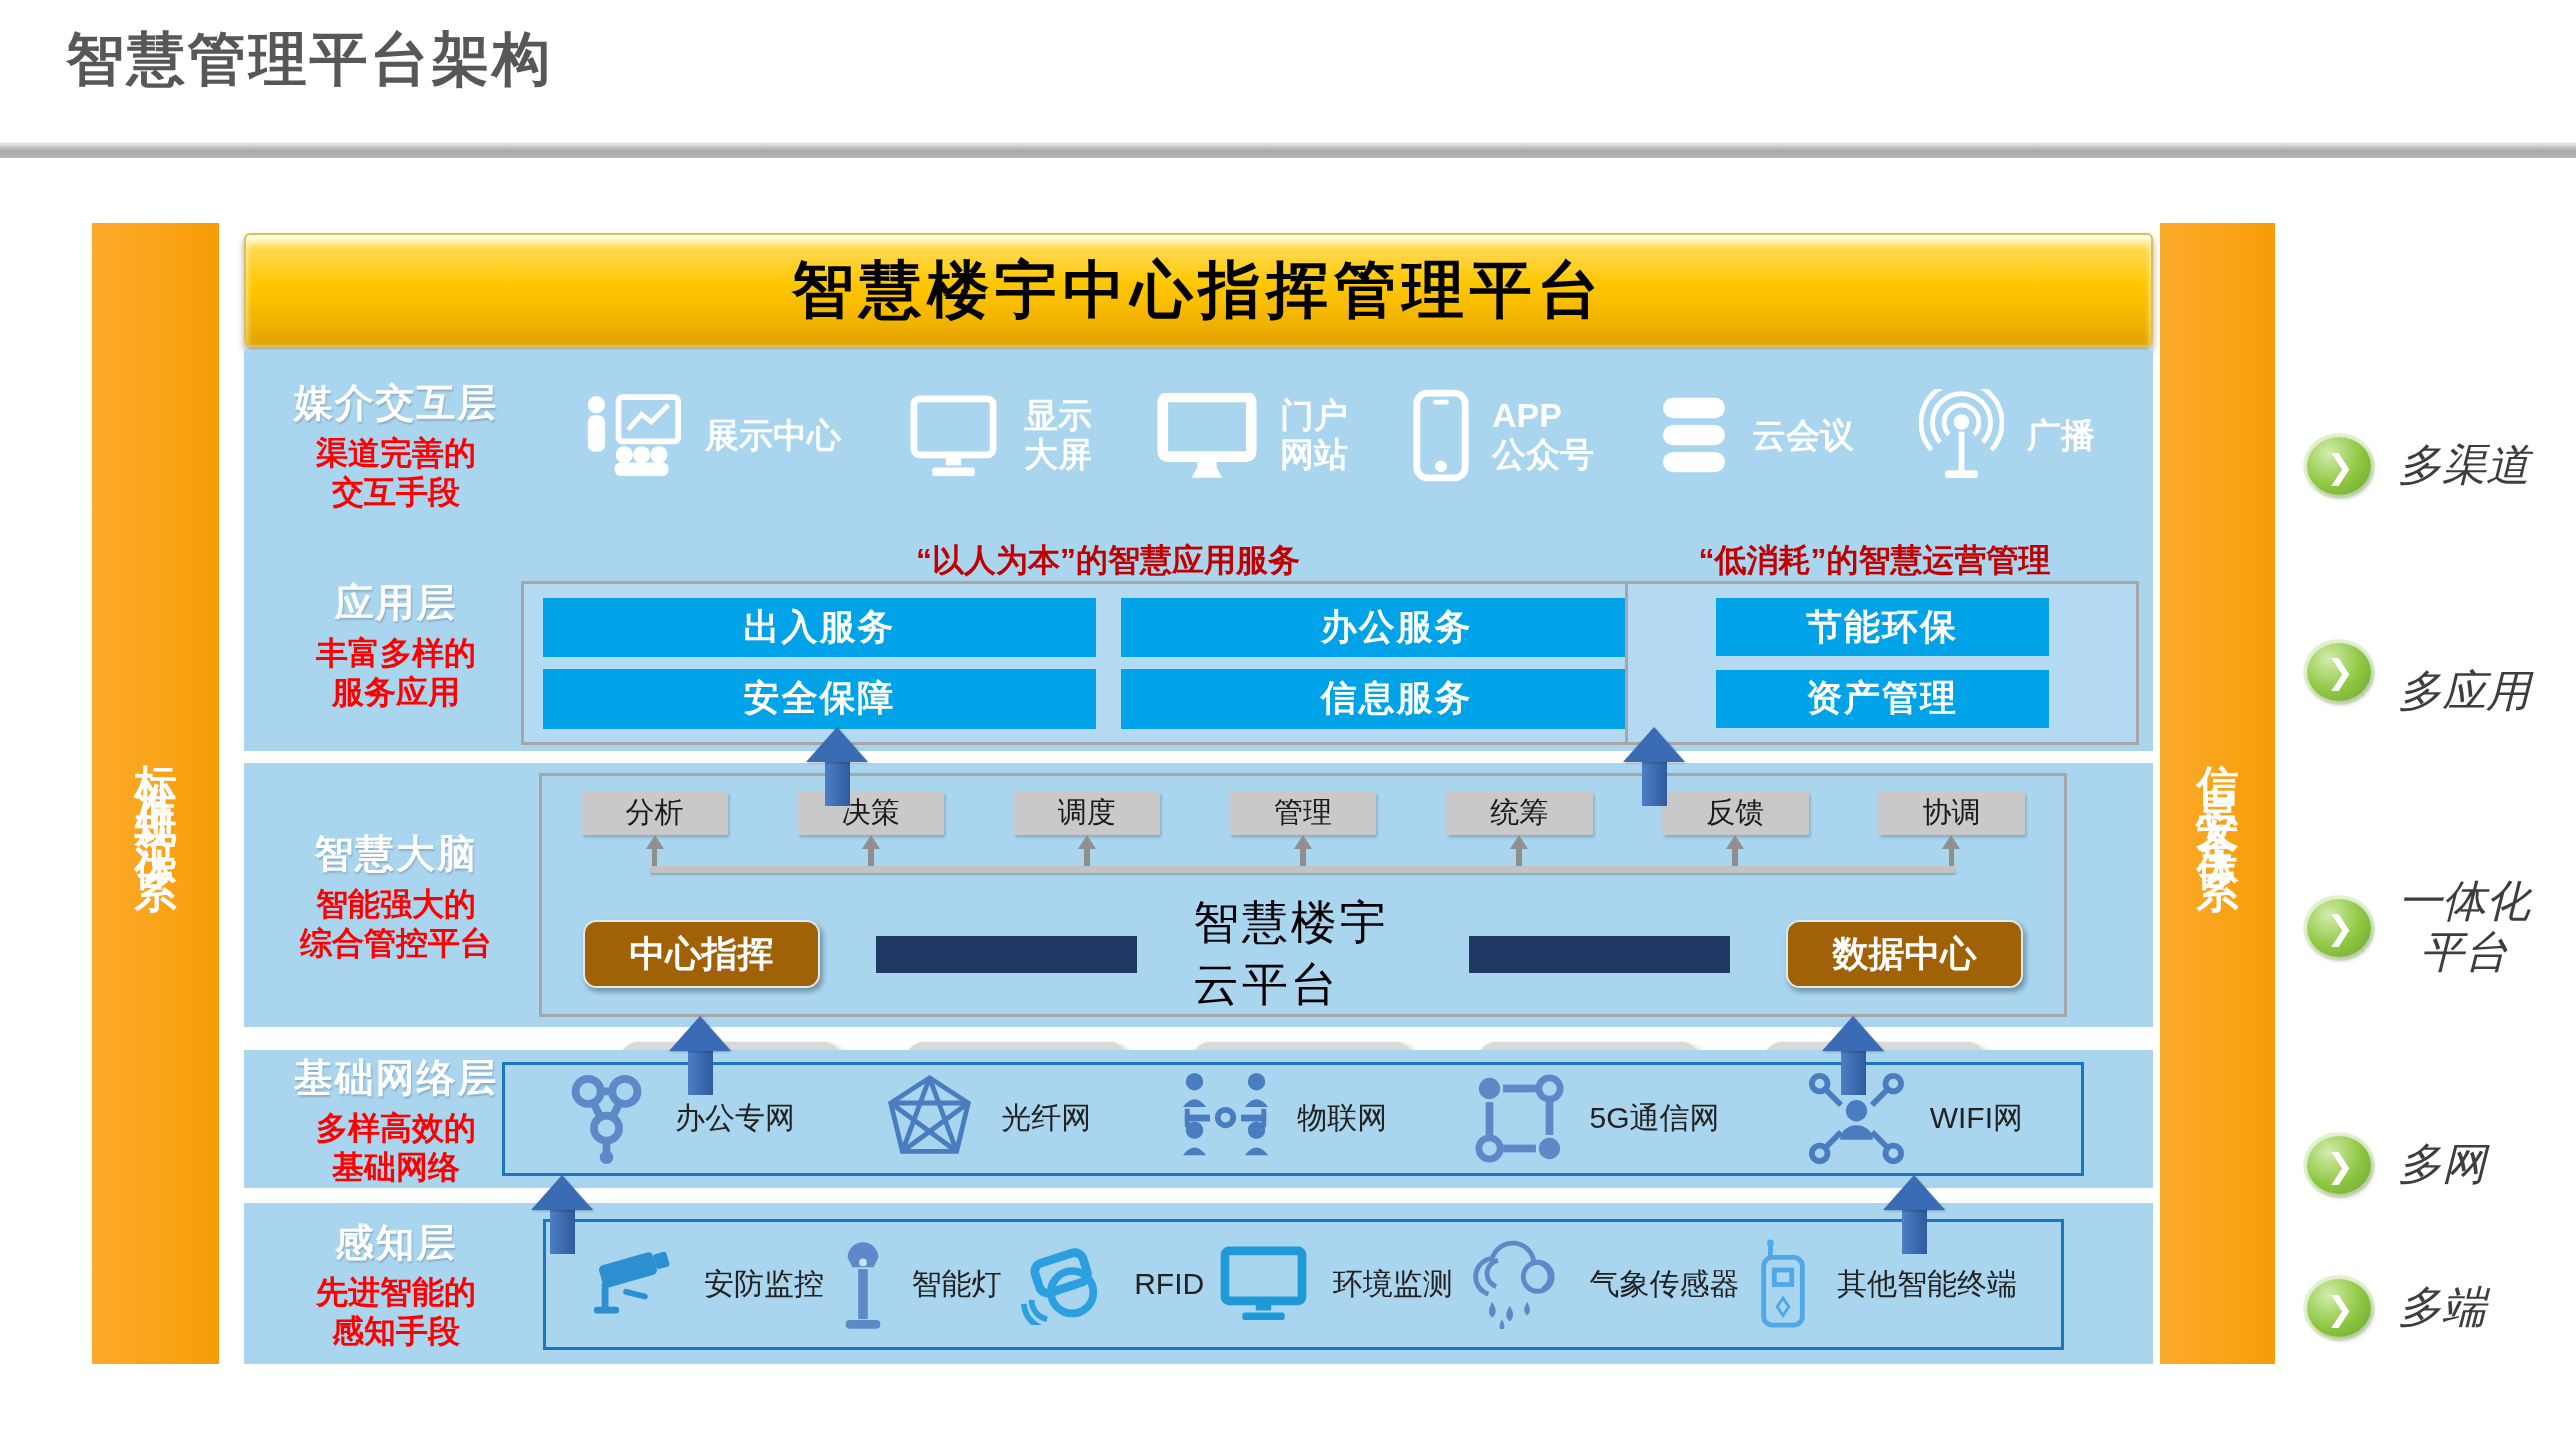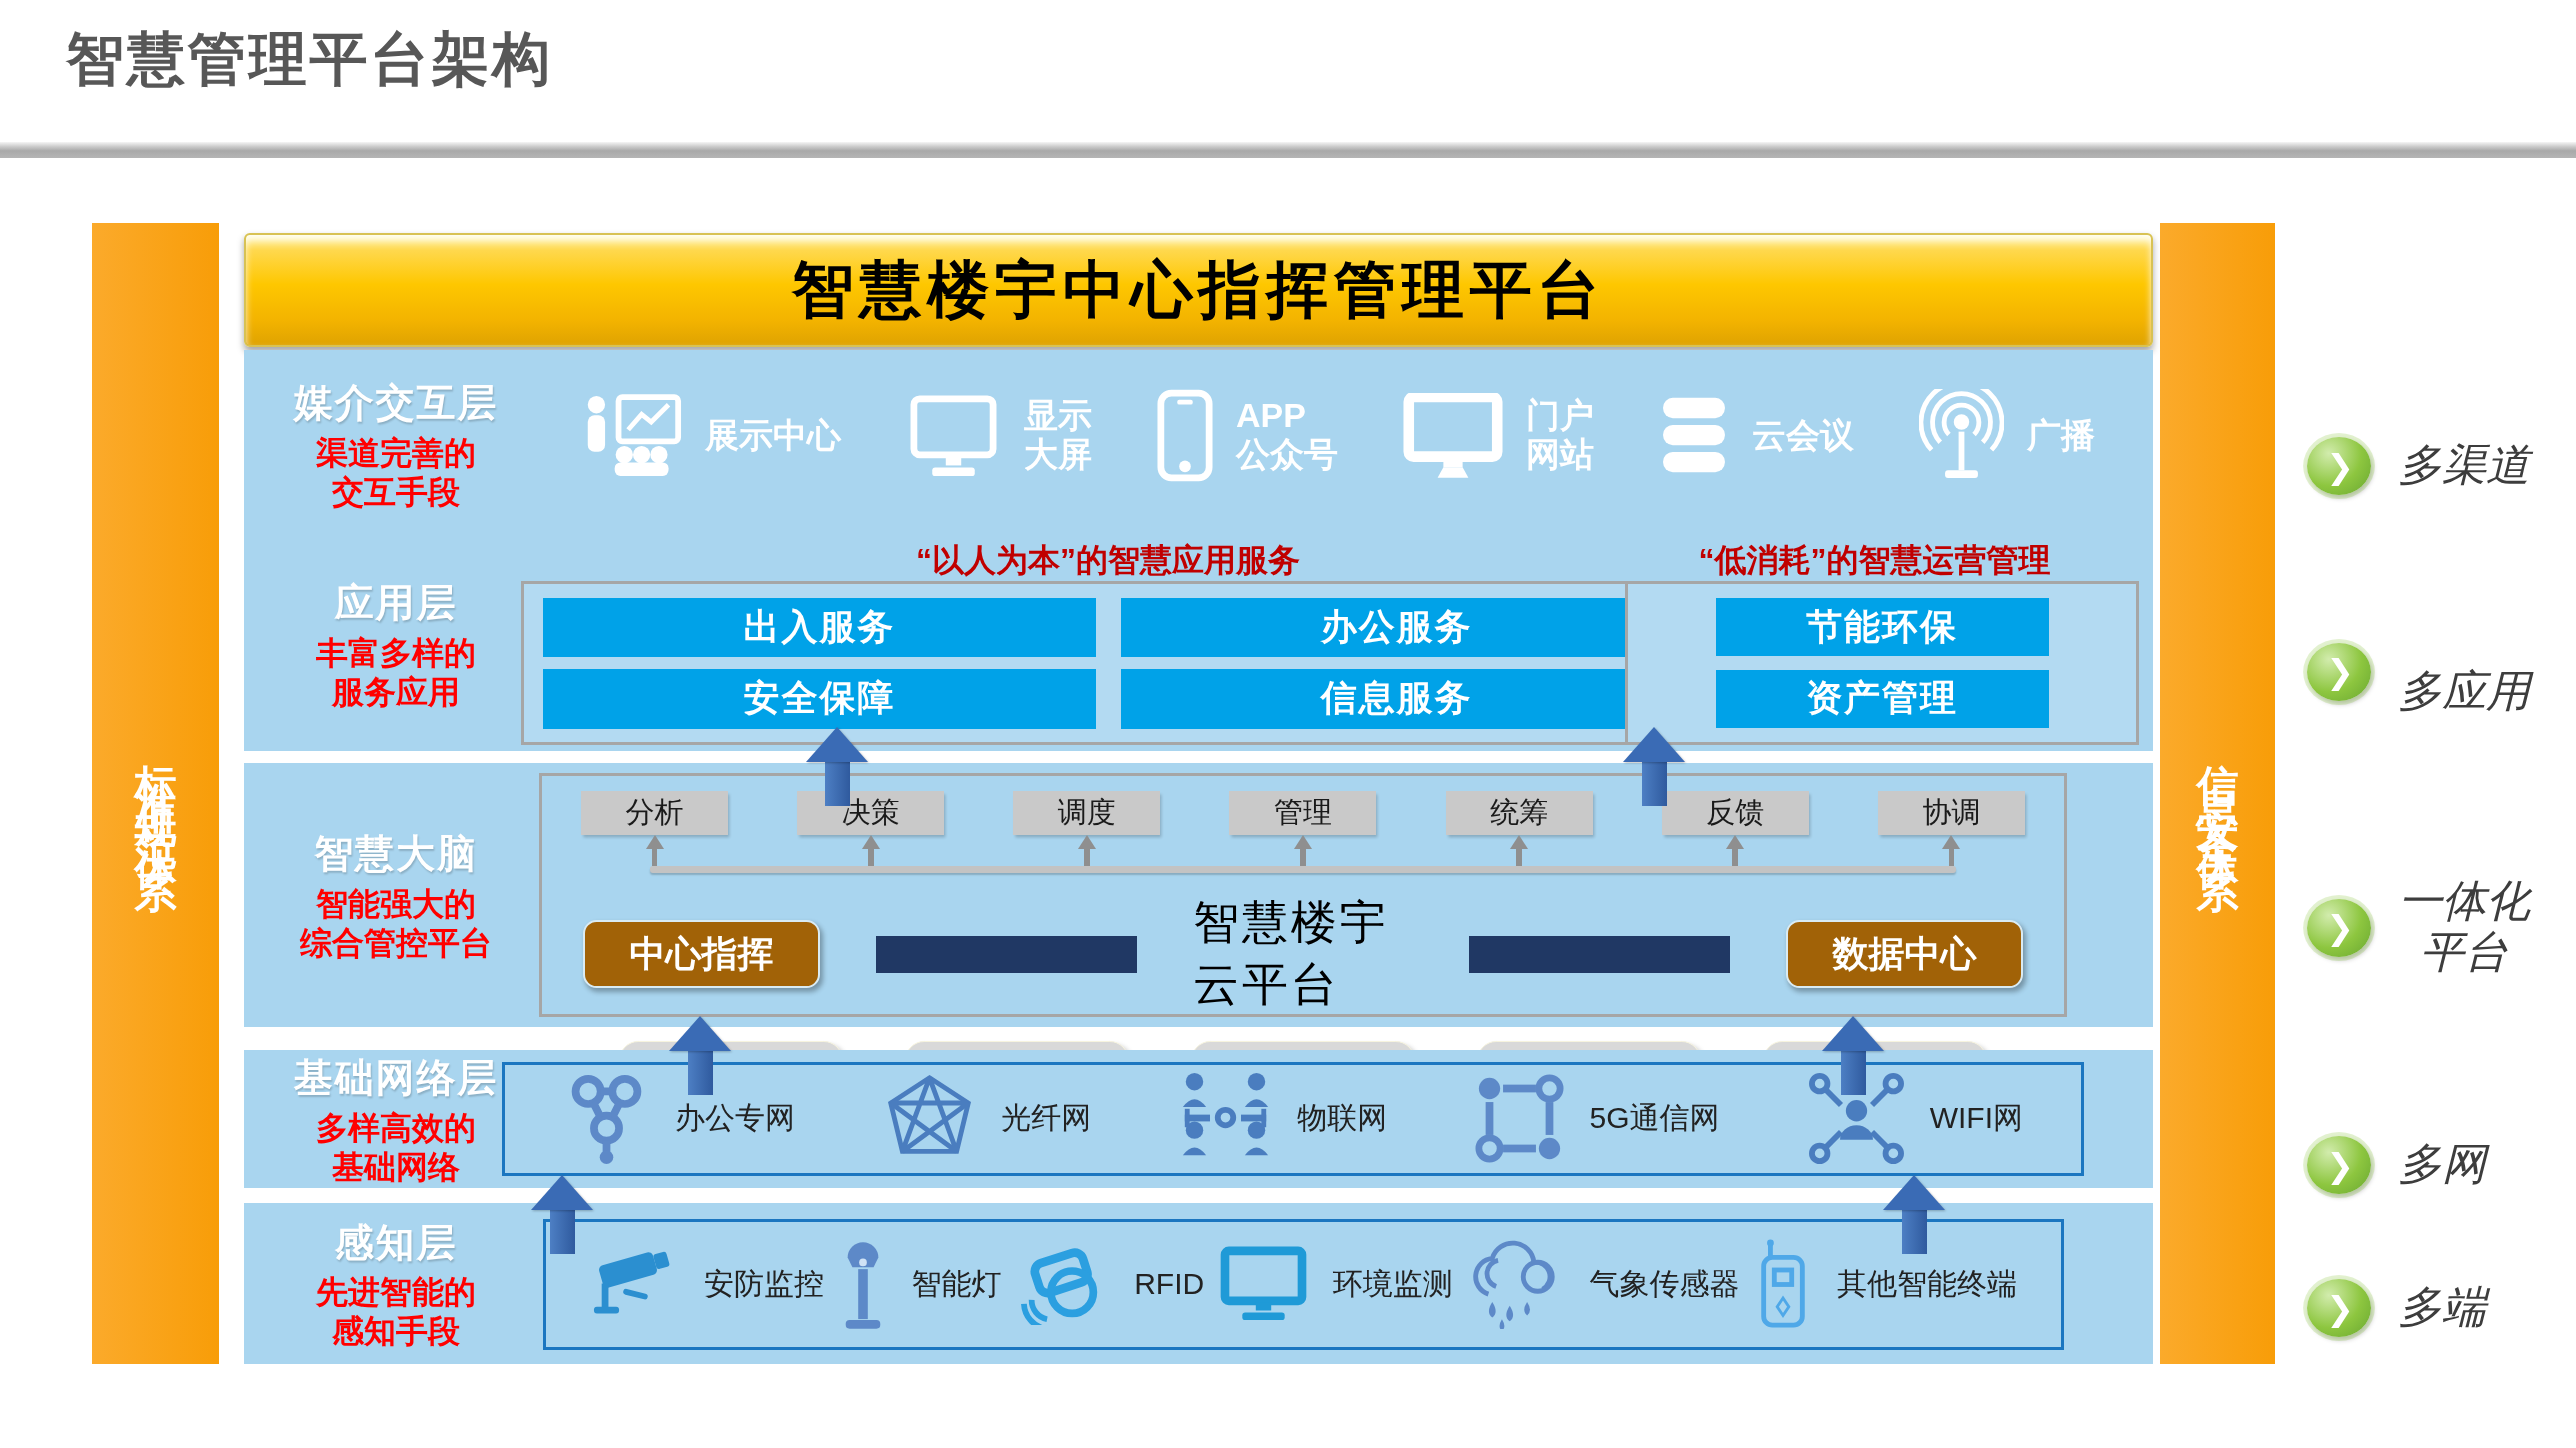--- a/index.html
+++ b/index.html
@@ -150,39 +150,39 @@
               <rect x="8" y="6" width="82" height="58" rx="6" fill="none" stroke="#fff" stroke-width="7"></rect>
               <rect x="41" y="66" width="16" height="9" fill="#fff"></rect>
               <rect x="27" y="77" width="44" height="9" rx="3" fill="#fff"></rect>
             </svg>
         </span>
         <span class="ilabel" style="white-space: pre-line;">显示
 大屏</span>
       </div>
       <div class="media-item">
         <span>
+          <svg width="100" height="85" viewBox="0 0 104 88">
+              <rect x="6" y="4" width="92" height="62" rx="5" fill="none" stroke="#fff" stroke-width="11"></rect>
+              <rect x="42" y="68" width="20" height="9" fill="#fff"></rect>
+              <polygon points="36,88 68,88 62,77 42,77" fill="#fff"></polygon>
+            </svg>
+        </span>
+        <span class="ilabel" style="white-space: pre-line;">门户
+网站</span>
+      </div>
+      <div class="media-item">
+        <span>
           <svg width="56" height="93" viewBox="0 0 58 96">
               <rect x="4" y="4" width="50" height="88" rx="11" fill="none" stroke="#fff" stroke-width="7"></rect>
               <rect x="21" y="11" width="16" height="5" rx="2" fill="#fff"></rect>
               <circle cx="29" cy="80" r="6" fill="#fff"></circle>
             </svg>
         </span>
         <span class="ilabel" style="white-space: pre-line;">APP
 公众号</span>
-      </div>
-      <div class="media-item">
-        <span>
-          <svg width="100" height="85" viewBox="0 0 104 88">
-              <rect x="6" y="4" width="92" height="62" rx="5" fill="none" stroke="#fff" stroke-width="11"></rect>
-              <rect x="42" y="68" width="20" height="9" fill="#fff"></rect>
-              <polygon points="36,88 68,88 62,77 42,77" fill="#fff"></polygon>
-            </svg>
-        </span>
-        <span class="ilabel" style="white-space: pre-line;">门户
-网站</span>
       </div>
       <div class="media-item">
         <span>
           <svg width="70" height="83" viewBox="0 0 72 86">
               <rect x="4" y="4" width="64" height="21" rx="10" fill="#fff"></rect>
               <rect x="4" y="32" width="64" height="21" rx="10" fill="#fff"></rect>
               <rect x="4" y="60" width="64" height="21" rx="10" fill="#fff"></rect>
             </svg>
         </span>
         <span class="ilabel" style="white-space: pre-line;">云会议</span>

